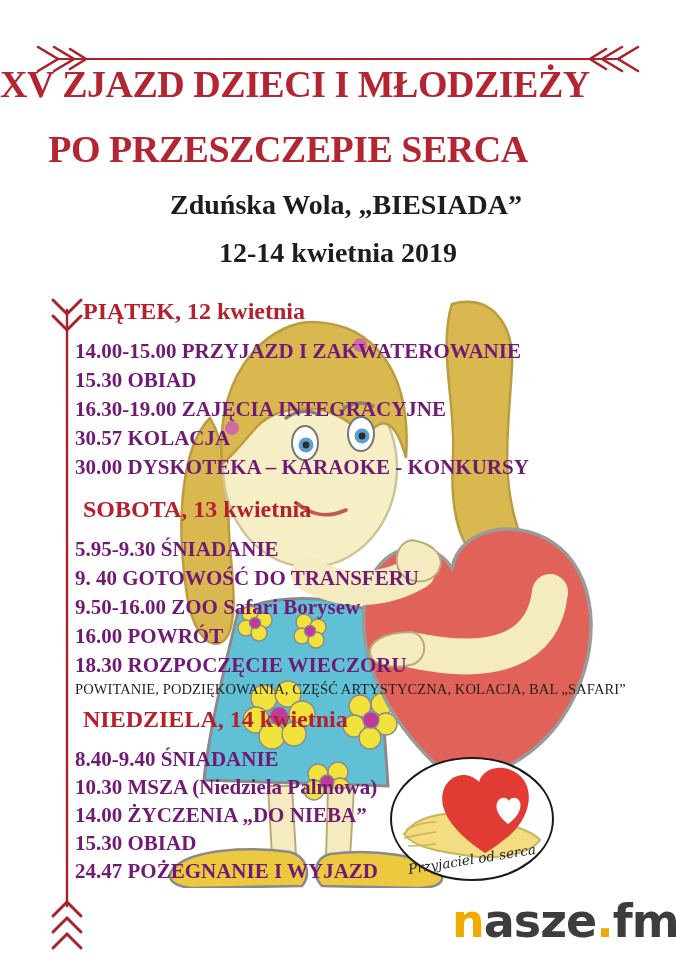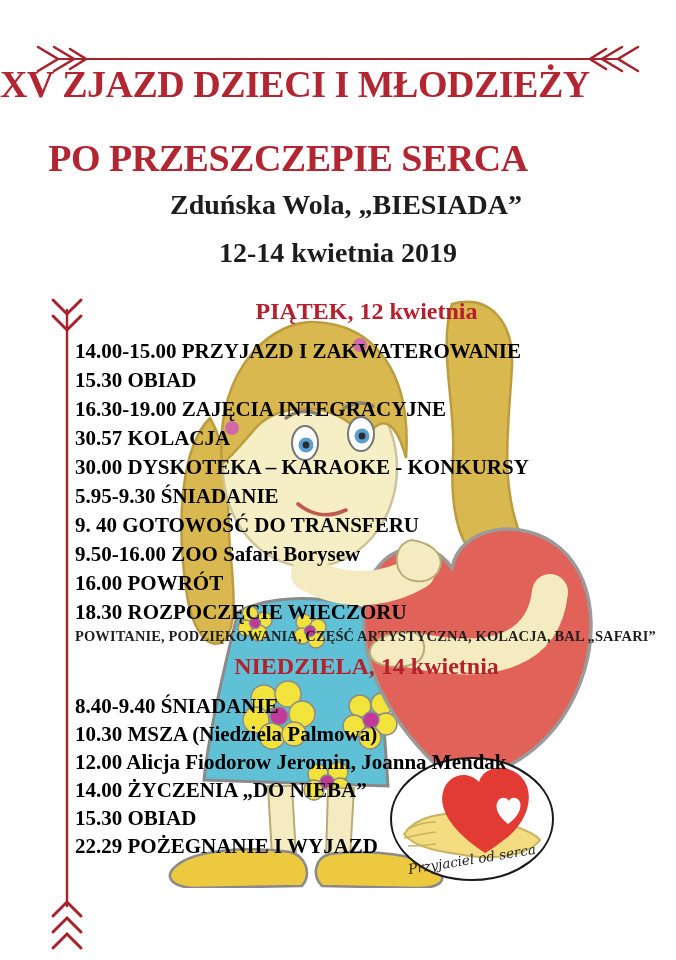--- a/index.html
+++ b/index.html
@@ -8,43 +8,43 @@
     overflow:hidden;font-family:"Liberation Serif", serif;
   }
   
   .top-arrow{position:absolute;left:28px;top:42px;width:620px;height:36px;}
   .title{
     position:absolute;left:0;width:576px;text-align:center;
     font-weight:bold;color:#b22531;font-size:38px;letter-spacing:-0.5px;
     line-height:44px;white-space:nowrap;
   }
   .title-1{top:62px;}
-  .title-2{top:136px;}
+  .title-2{top:127px;}
   .subtitle{
     position:absolute;left:0;width:676px;text-align:center;font-weight:bold;
     color:#1d1d1d;font-size:28px;line-height:34px;white-space:nowrap;
   }
   .subtitle-loc{top:188px;margin-left:8px;}
   .subtitle-date{top:236px;}
   
   .left-arrow{position:absolute;left:46px;top:294px;width:46px;height:662px;z-index:2;}
   
   .schedule{position:absolute;left:75px;top:297px;width:575px;z-index:3;}
   .day-heading{
     color:#b5202c;font-size:24px;font-weight:bold;line-height:28px;
-    margin:0 0 12px 8px;white-space:nowrap;text-align:center;
+    margin:0 0 12px 8px;white-space:nowrap;
   }
   .day-heading.later{margin-top:13px;}
   .item{
-    color:#000000;font-size:21px;font-weight:bold;line-height:29px;
+    color:#701a75;font-size:21px;font-weight:bold;line-height:29px;
     white-space:nowrap;
   }
   .item .italic{}
   .note{
-    color:#1f1f1f;font-size:14.5px;font-weight:bold;line-height:19px;
+    color:#1f1f1f;font-size:14.5px;font-weight:normal;line-height:19px;
     letter-spacing:0.1px;white-space:nowrap;margin:0 4px 6px 0;
   }
   .sunday .item{line-height:28px;}
   
   .girl-illustration{position:absolute;left:160px;top:296px;width:440px;height:592px;z-index:1;}
   .badge{position:absolute;left:388px;top:756px;width:168px;height:126px;z-index:1;}
   
   .radio-logo{
     position:absolute;left:452px;top:892px;width:220px;height:58px;z-index:4;
     font-family:"DejaVu Sans", sans-serif;font-weight:bold;font-size:46px;
@@ -184,33 +184,34 @@
     <div>
       <div class="day-heading">PIĄTEK, 12 kwietnia</div>
       <div class="item">14.00-15.00  PRZYJAZD I ZAKWATEROWANIE</div>
       <div class="item">15.30  OBIAD</div>
       <div class="item">16.30-19.00 ZAJĘCIA INTEGRACYJNE</div>
       <div class="item">30.57 KOLACJA</div>
       <div class="item">30.00 DYSKOTEKA – KARAOKE - KONKURSY</div>
     </div>
 
     <div>
+      <div class="day-heading later">SOBOTA, 13 kwietnia</div>
       <div class="item">5.95-9.30 ŚNIADANIE</div>
       <div class="item">9. 40  GOTOWOŚĆ DO TRANSFERU</div>
       <div class="item"><span>9.50-16.00 </span><span class="italic">ZOO Safari Borysew</span></div>
       <div class="item">16.00 POWRÓT</div>
       <div class="item">18.30 ROZPOCZĘCIE WIECZORU</div>
       <div class="note">POWITANIE, PODZIĘKOWANIA, CZĘŚĆ ARTYSTYCZNA, KOLACJA, BAL „SAFARI”</div>
     </div>
 
     <div class="sunday">
       <div class="day-heading">NIEDZIELA, 14 kwietnia</div>
       <div class="item">8.40-9.40  ŚNIADANIE</div>
       <div class="item">10.30 MSZA  (Niedziela Palmowa)</div>
-      <div class="item">12.00 Alicja Fiodorow Jeromin, Joanna Mendak</div>
       <div class="item">14.00 ŻYCZENIA „DO NIEBA”</div>
       <div class="item">15.30 OBIAD</div>
-      <div class="item">22.29 POŻEGNANIE I WYJAZD</div>
+      <div class="item">24.47 POŻEGNANIE I WYJAZD</div>
     </div>
   </div>
 
+  <div class="radio-logo"><span class="yellow">n</span><span class="dark">asze</span><span class="yellow">.</span><span class="dark">fm</span></div>
 
 </div>
 
 </body></html>

